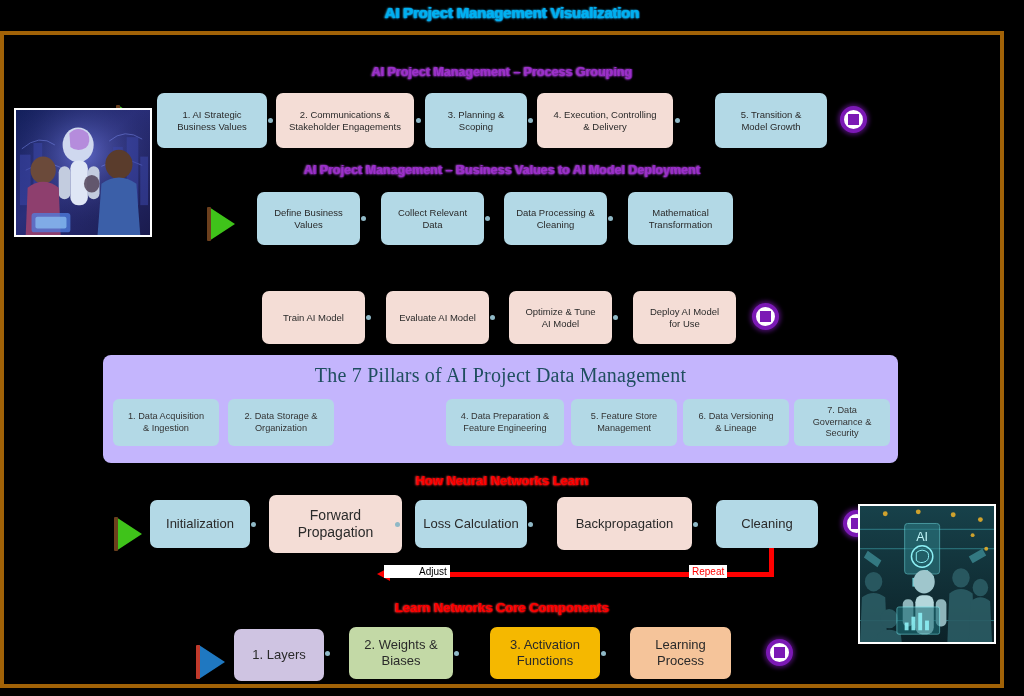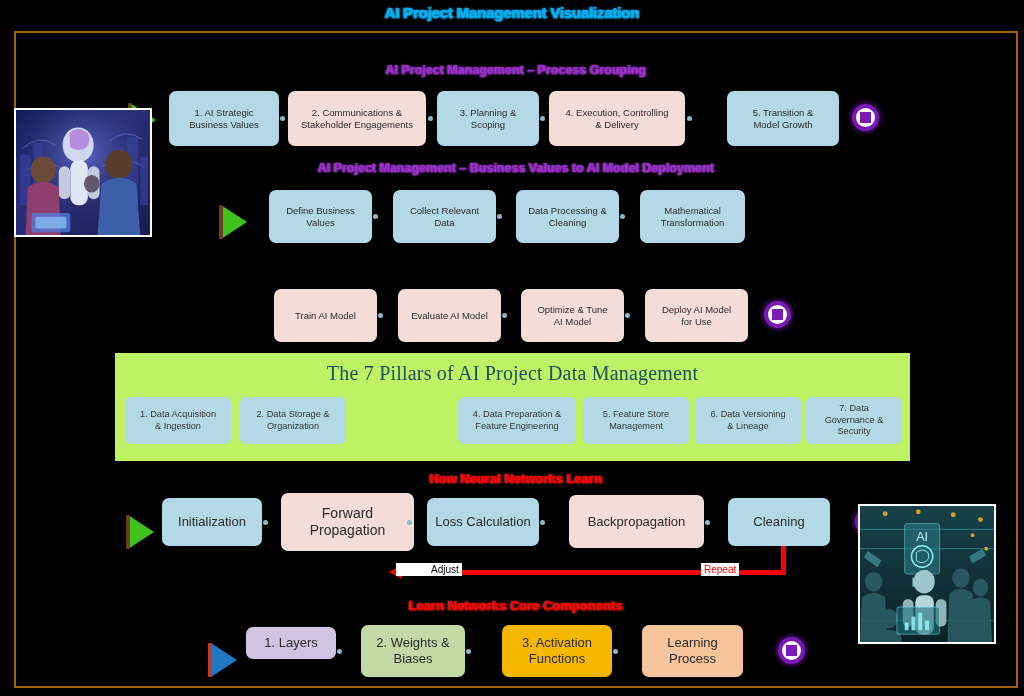--- a/index.html
+++ b/index.html
@@ -17,23 +17,23 @@
     text-align: center;
     font-size: 15px; font-weight: bold;
     color: #00b0f0;
     text-shadow: 0 0 1px #00b0f0, 1px 0 1px #0b7fbf, -1px 0 2px #29c5ff, 0 1px 2px #0a5e8f;
     letter-spacing: -0.2px;
     filter: blur(0.25px);
   }
 
   
   .stage {
-    position: absolute; left: 14px; top: 31px;
+    position: absolute; left: 0; top: 31px;
     width: 1004px; height: 657px;
-    border: 2px solid #a16207;
+    border: 4px solid #a16207;
     background: #000000;
   }
 
   
   .sec-head {
     position: absolute; text-align: center; font-weight: bold;
     white-space: nowrap;
   }
   .sec-purple {
     color: #9b30c9; font-size: 12.5px;
@@ -83,21 +83,21 @@
     background: #ffffff; border: 4px solid #7b19b5;
     display: flex; align-items: center; justify-content: center;
     box-shadow: 0 0 4px 2px rgba(123,25,181,0.55);
   }
   .stop-inner { width: 11px; height: 11px; background: #7b19b5; }
 
   
   .pillars {
     position: absolute; left: 99px; top: 320px;
     width: 795px; height: 108px;
-    background: #bef264; border-radius: 0;
+    background: #c4b5fd; border-radius: 8px;
   }
   .pillars-title {
     position: absolute; top: 9px; left: 0; width: 100%;
     text-align: center; color: #1f4e5f; font-size: 20px;
     font-family: "Liberation Serif", serif; letter-spacing: 0.2px;
   }
   .pbox-pillar {
     position: absolute; top: 44px; height: 47px;
     background: #b3d9e6; border-radius: 6px;
     display: flex; align-items: center; justify-content: center;
@@ -260,21 +260,21 @@
     <div class="fb-line" style="left:385px;top:537px;width:385px;height:5px;"></div>
     <div class="fb-head" style="left:373px;top:532px;"></div>
     <div class="fb-label fb-adjust" style="left:380px;top:530px;">Adjust</div>
     <div class="fb-label fb-repeat" style="left:685px;top:530px;">Repeat</div>
 
     <div class="sec-head sec-red" style="left:0;top:565px;width:100%;">Learn Networks Core Components</div>
 
     <div class="tri tri-blue" style="left:195px;top:610px;"></div>
     <div class="tri-edge" style="left:192px;top:610px;height:34px;background:#c0392b;"></div>
 
-    <div class="pbox lilac" style="left:230px;top:594px;width:90px;height:32px;font-size:13px;">
+    <div class="pbox lilac" style="left:230px;top:594px;width:90px;height:52px;font-size:13px;">
       <span>1. Layers</span>
     </div>
     <div class="dot-conn" style="left:321px;top:616px;"></div>
     <div class="pbox green2" style="left:345px;top:592px;width:104px;height:52px;font-size:13px;">
       <span>2. Weights &amp;<br>Biases</span>
     </div>
     <div class="dot-conn" style="left:450px;top:616px;"></div>
     <div class="pbox amber" style="left:486px;top:592px;width:110px;height:52px;font-size:13px;">
       <span>3. Activation<br>Functions</span>
     </div>

